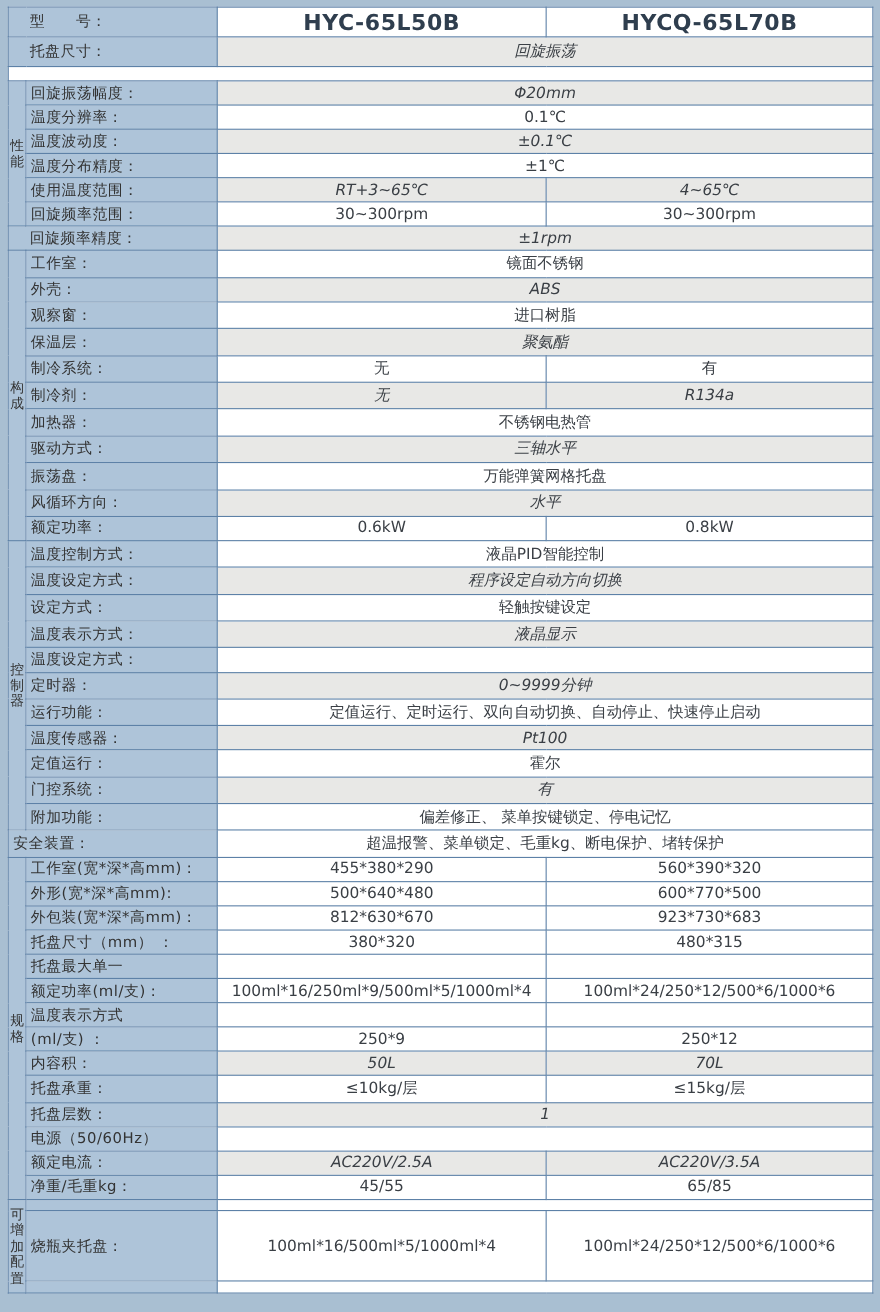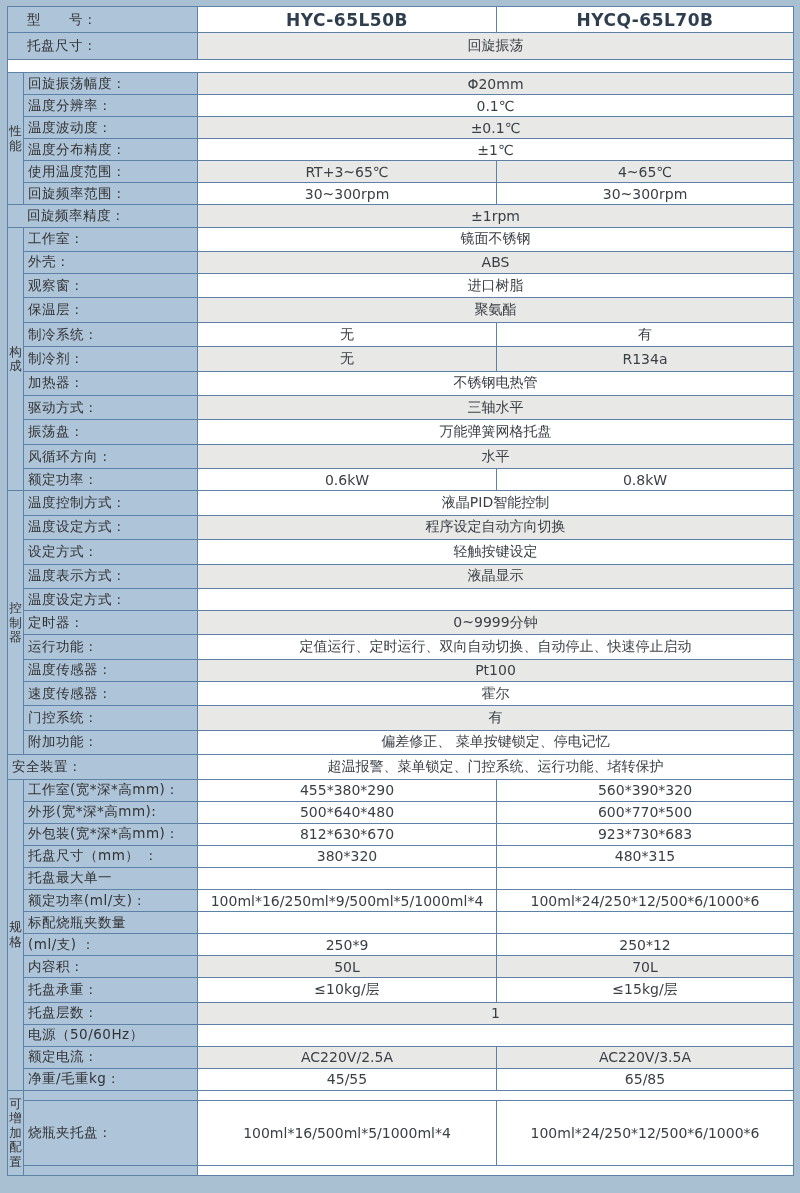--- a/index.html
+++ b/index.html
@@ -56,22 +56,22 @@
     color:var(--labeltext);
     text-align:center;
   }
   td.value{
     background:#ffffff;
     color:var(--valuetext);
     font-size:14px;
     text-align:center;
   }
   td.value.v2{border-left:1px solid var(--divider);margin-left:13px;}
-  tr.shade td.value{background:var(--shade);}
-  tr.strong td.value{font-weight:bold;font-size:17px;color:#2f3e4e;letter-spacing:0.5px;}
+  tr.shade td.value{background:var(--shade);font-style:italic;}
+  tr.strong td.value{font-weight:bold;font-size:20px;color:#2f3e4e;letter-spacing:0.5px;}
   td.sep{background:#ffffff;}
   tr.sep-row{height:13px;}
   tr.r0{height:26px;}
   tr.r1{height:27px;}
 </style>
 </head>
 <body>
 
 <div class="frame">
   <table class="spec">
@@ -210,34 +210,34 @@
         </tr>
         <tr class="r27">
           <td colspan="1" class="label">运行功能：</td>
           <td colspan="2" class="value">定值运行、定时运行、双向自动切换、自动停止、快速停止启动</td>
         </tr>
         <tr class="shade r28">
           <td colspan="1" class="label">温度传感器：</td>
           <td colspan="2" class="value">Pt100</td>
         </tr>
         <tr class="r29">
-          <td colspan="1" class="label">速度传感器：</td>
+          <td colspan="1" class="label">定值运行：</td>
           <td colspan="2" class="value">霍尔</td>
         </tr>
         <tr class="shade r30">
           <td colspan="1" class="label">门控系统：</td>
           <td colspan="2" class="value">有</td>
         </tr>
         <tr class="r31">
           <td colspan="1" class="label">附加功能：</td>
           <td colspan="2" class="value">偏差修正、 菜单按键锁定、停电记忆</td>
         </tr>
         <tr class="r32">
           <td colspan="2" class="label">安全装置：</td>
-          <td colspan="2" class="value">超温报警、菜单锁定、门控系统、运行功能、堵转保护</td>
+          <td colspan="2" class="value">超温报警、菜单锁定、毛重kg、断电保护、堵转保护</td>
         </tr>
         <tr class="r33">
           <td rowspan="14" class="group">
             <span class="gchar">规</span>
             <span class="gchar">格</span>
           </td>
           <td colspan="1" class="label">工作室(宽*深*高mm)：</td>
           <td class="value">455*380*290</td>
           <td class="value v2">560*390*320</td>
         </tr>
@@ -260,21 +260,21 @@
           <td colspan="1" class="label">托盘最大单一</td>
           <td class="value"></td>
           <td class="value v2"></td>
         </tr>
         <tr class="r38">
           <td colspan="1" class="label">额定功率(ml/支)：</td>
           <td class="value">100ml*16/250ml*9/500ml*5/1000ml*4</td>
           <td class="value v2">100ml*24/250*12/500*6/1000*6</td>
         </tr>
         <tr class="r39">
-          <td colspan="1" class="label">标配烧瓶夹数量</td>
+          <td colspan="1" class="label">温度表示方式</td>
           <td class="value"></td>
           <td class="value v2"></td>
         </tr>
         <tr class="r40">
           <td colspan="1" class="label">(ml/支) ：</td>
           <td class="value">250*9</td>
           <td class="value v2">250*12</td>
         </tr>
         <tr class="shade r41">
           <td colspan="1" class="label">内容积：</td>

